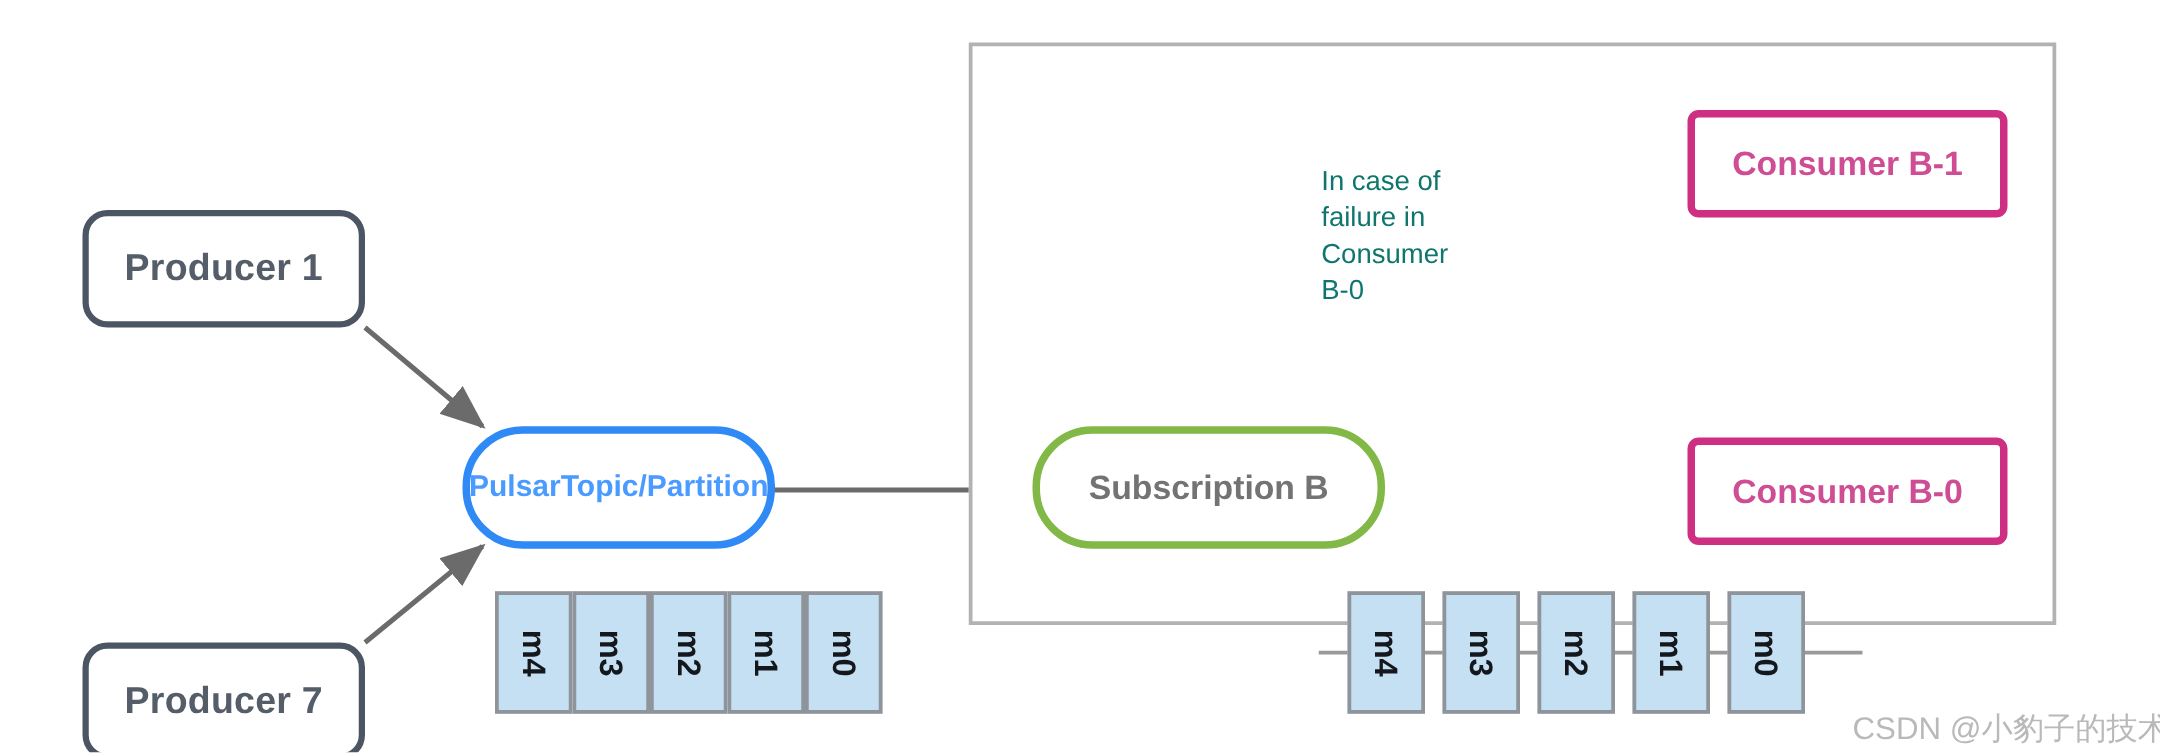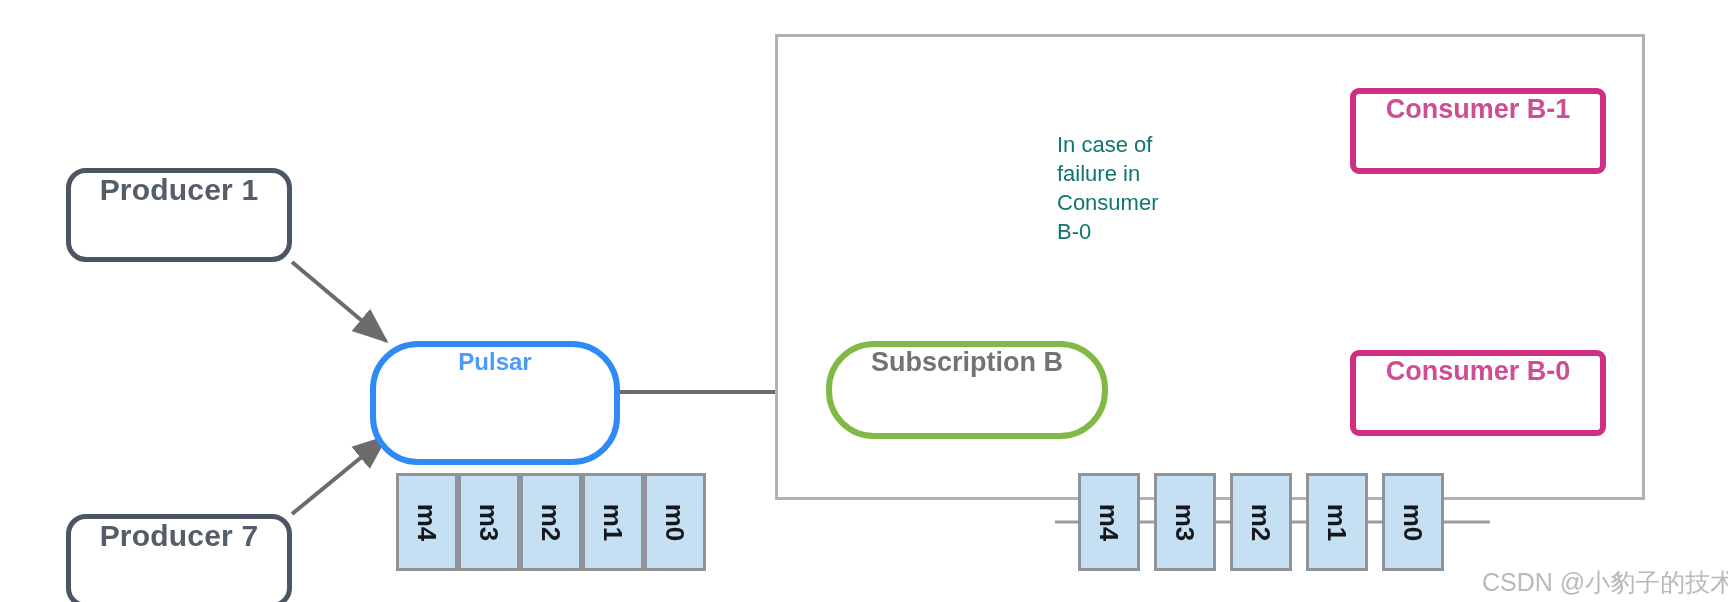--- a/index.html
+++ b/index.html
@@ -23,21 +23,21 @@
     top: 0;
     width: 1728px;
     height: 602px;
   }
 
   
   .node {
     position: absolute;
     box-sizing: border-box;
     display: flex;
-    align-items: flex-start;
+    align-items: center;
     justify-content: center;
     text-align: center;
     background: #ffffff;
     z-index: 3;
   }
 
   .producer {
     border: 5px solid #4b5563;
     border-radius: 20px;
     color: #545d68;
@@ -159,22 +159,23 @@
   </svg>
 
   <div class="node producer" style="left:66px; top:168px; width:226px; height:94px;">
     <span>Producer 1</span>
   </div>
 
   <div class="node producer" style="left:66px; top:514px; width:226px; height:94px;">
     <span>Producer 7</span>
   </div>
 
-  <div class="node topic" style="left:370px; top:341px; width:250px; height:124px; flex-direction:row;">
+  <div class="node topic" style="left:370px; top:341px; width:250px; height:98px; flex-direction:row;">
     <span>Pulsar</span>
+    <span>Topic/Partition</span>
   </div>
 
   <div class="node subscription" style="left:826px; top:341px; width:282px; height:98px;">
     <span>Subscription B</span>
   </div>
 
   <div class="node consumer" style="left:1350px; top:88px; width:256px; height:86px;">
     <span>Consumer B-1</span>
   </div>
 

